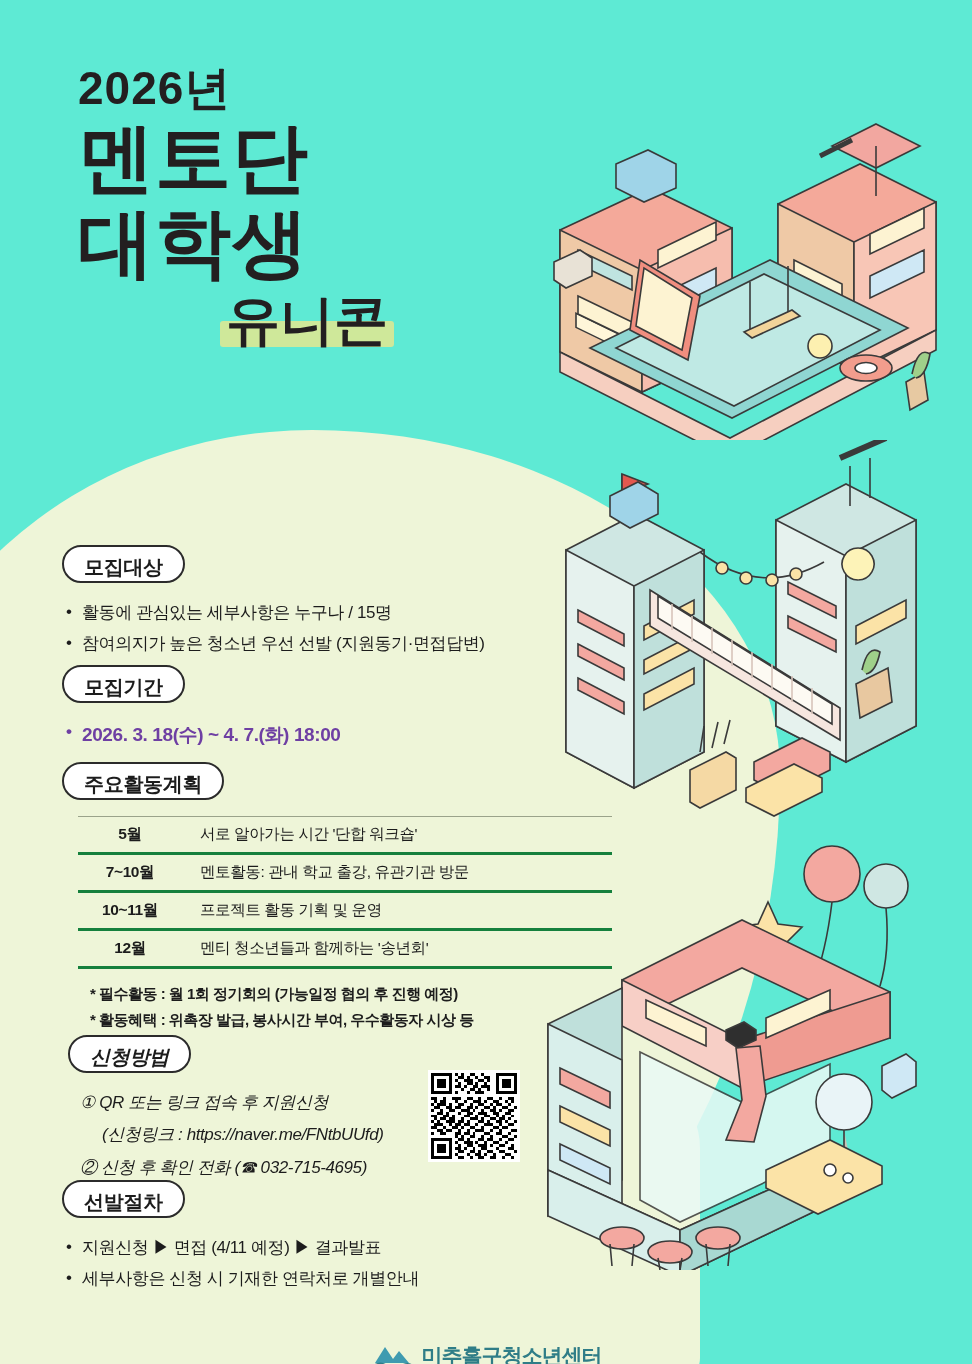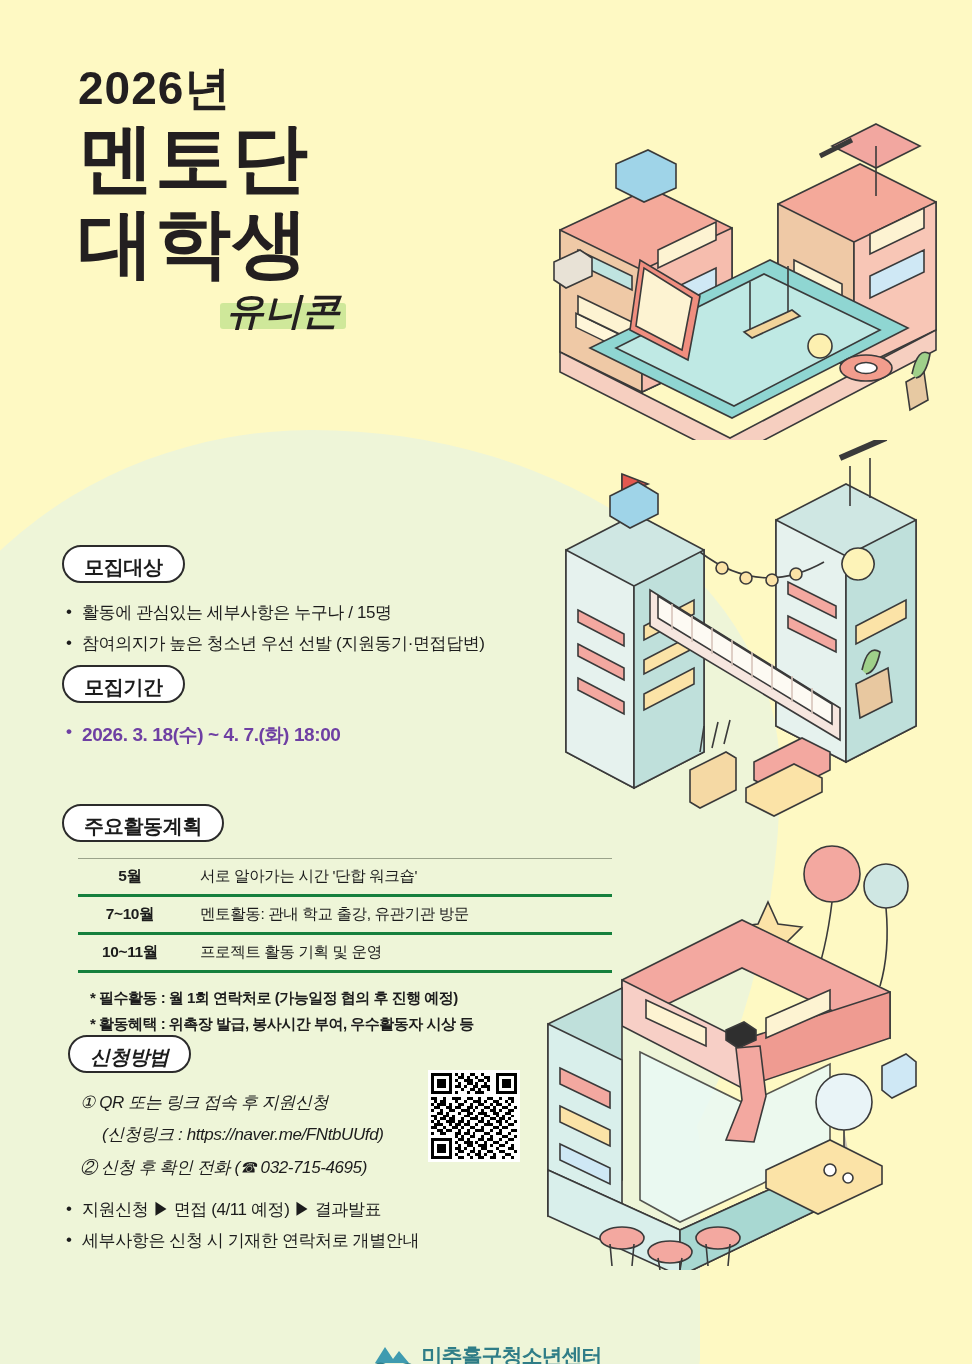--- a/index.html
+++ b/index.html
@@ -5,21 +5,21 @@
   * { box-sizing: border-box; margin: 0; padding: 0; }
   html, body {
     width: 972px; height: 1364px;
     font-family: "Liberation Sans", sans-serif;
     background: #ffffff;
     overflow: hidden;
   }
   .poster {
     position: relative;
     width: 972px; height: 1364px;
-    background: #fef9c3;
+    background: #5eead4;
     overflow: hidden;
   }
   
   .bg-blob {
     position: absolute;
     left: -120px; top: 430px;
     width: 900px; height: 980px;
     background: #eef5d8;
     border-radius: 48% 52% 55% 45% / 40% 35% 65% 60%;
     z-index: 0;
@@ -44,24 +44,23 @@
     font-size: 46px; font-weight: bold; color: #231f20;
     letter-spacing: 1px; line-height: 1.15;
   }
   .t-main {
     font-size: 76px; font-weight: bold; color: #231f20;
     line-height: 1.12; letter-spacing: 1px;
   }
   .t-sub-wrap { margin-top: 6px; margin-left: 148px; }
   .t-sub {
     display: inline-block;
-    font-size: 38px; font-weight: bold; color: #231f20;
+    font-size: 54px; font-weight: bold; color: #231f20;
     line-height: 1.1;
     position: relative;
-    font-style: italic;
   }
   .t-sub .hl {
     position: absolute; left: -6px; right: -6px; bottom: 4px; height: 26px;
     background: #cfe89a; z-index: -1; border-radius: 3px;
   }
 
   
   .pill {
     display: inline-block;
     border: 2px solid #2b2b2b;
@@ -327,40 +326,44 @@
     </div>
   </div>
 
   <div class="sec" style="left:62px; top:665px;">
     <span class="pill">모집기간</span>
     <div class="bullets">
       <div class="bullet purple">2026. 3. 18(수) ~ 4. 7.(화) 18:00</div>
     </div>
   </div>
 
-  <div class="sec" style="left:62px; top:804px;">
+  <div class="sec" style="left:62px; top:762px;">
     <span class="pill">주요활동계획</span>
     <table class="sched">
       <tbody>
           <tr>
         <td class="m">5월</td>
         <td class="d">서로 알아가는 시간 '단합 워크숍'</td>
       </tr>
       <tr>
         <td class="m">7~10월</td>
         <td class="d">멘토활동: 관내 학교 출강, 유관기관 방문</td>
       </tr>
       <tr>
         <td class="m">10~11월</td>
         <td class="d">프로젝트 활동 기획 및 운영</td>
       </tr>
+      <tr>
+        <td class="m">12월</td>
+        <td class="d">멘티 청소년들과 함께하는 '송년회'</td>
+      </tr>
     </tbody>
       </table>
     <div class="notes">
-      <div class="note">* 필수활동 : 월 1회 연락처로 (가능일정 협의 후 진행 예정)</div>
+      <div class="note">* 필수활동 : 월 1회 정기회의 (가능일정 협의 후 진행 예정)</div>
       <div class="note">* 활동혜택 : 위촉장 발급, 봉사시간 부여, 우수활동자 시상 등</div>
     </div>
   </div>
 
   <div class="sec" style="left:68px; top:1035px;font-style:italic;">
     <span class="pill">신청방법</span>
     <div class="apply-list">
       <div class="apply-line">① QR 또는 링크 접속 후 지원신청</div>
       <div class="apply-line indent">(신청링크 : https://naver.me/FNtbUUfd)</div>
       <div class="apply-line">② 신청 후 확인 전화 (☎ 032-715-4695)</div>
@@ -571,20 +574,21 @@
           <rect x="13" y="28" width="1" height="1"></rect>
         <rect x="16" y="28" width="2" height="1"></rect>
           <rect x="20" y="28" width="2" height="1"></rect>
         <rect x="24" y="28" width="1" height="1"></rect>
           <rect x="27" y="28" width="1" height="1"></rect>
       </g>
     </svg>
   </div>
 
   <div class="sec" style="left:62px; top:1180px;">
+    <span class="pill">선발절차</span>
     <div class="bullets">
       <div class="bullet">지원신청  ▶  면접 (4/11 예정)  ▶  결과발표</div>
       <div class="bullet">세부사항은 신청 시 기재한 연락처로 개별안내</div>
     </div>
   </div>
 
   <div class="footer">
     <span class="mark">
       <svg width="42" height="30" viewBox="0 0 42 30">
         <path d="M4 22 L14 6 L22 18 L28 10 L38 22 Z" fill="#3f9bb0"></path>

